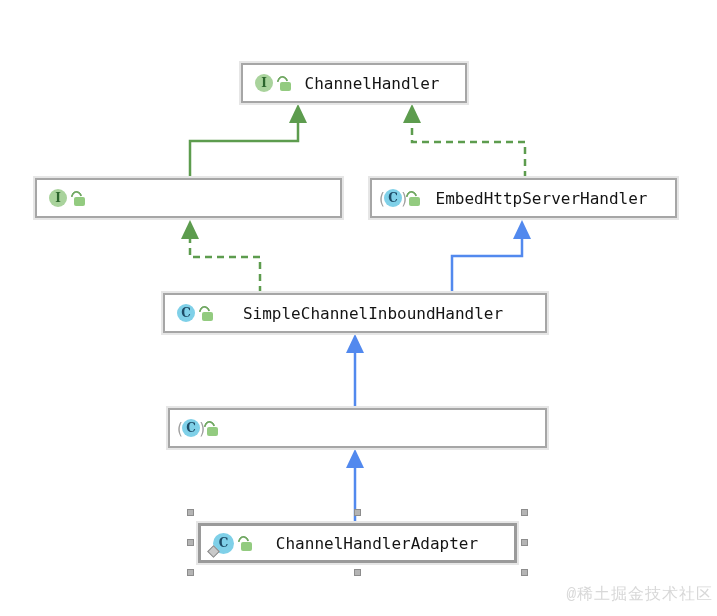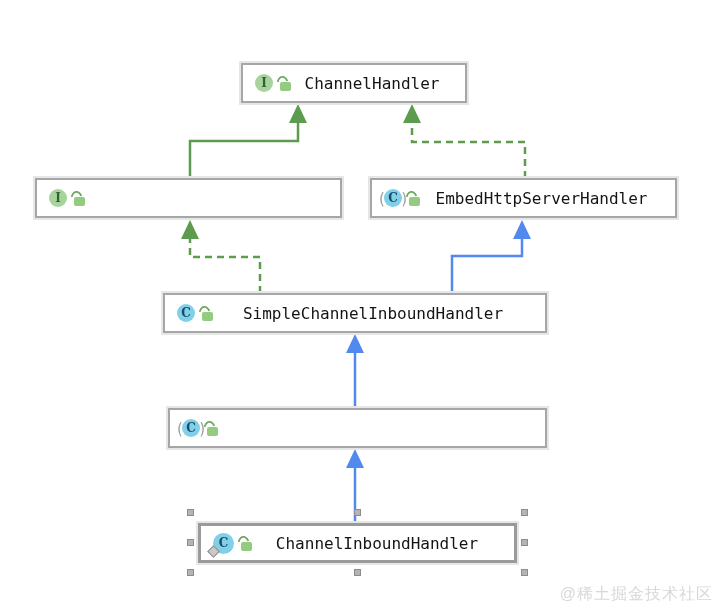--- a/index.html
+++ b/index.html
@@ -60,21 +60,21 @@
   }
 
   
   .handle {
     position:absolute; width:7px; height:7px; z-index:3;
     background:#b4b4b4; border:1px solid #8d8d8d; box-sizing:border-box;
   }
 
   .watermark {
     position:absolute; right:4px; top:584px; z-index:4;
-    font-family:Liberation Sans, sans-serif; font-size:16px; color:#d8d8d8;
+    font-family:Liberation Mono, monospace; font-size:16px; color:#d8d8d8;
     letter-spacing:1px;
   }
 </style>
 </head>
 <body>
 
 <div class="canvas">
 
   <svg class="wires" width="717" height="616">
 
@@ -146,21 +146,21 @@
       </span>
     <span class="lock"></span>
   </div>
 
   <div class="node selected" style="left:198px; top:523px; width:319px;">
     <span class="icon cls big">
       <i class="letter">C</i>
       <i class="keyov"></i>
     </span>
     <span class="lock"></span>
-    <span class="label">ChannelInboundHandler</span>
+    <span class="label">ChannelHandlerAdapter</span>
   </div>
 
   <span class="handle" style="left:187px; top:509px;"></span>
   <span class="handle" style="left:354px; top:509px;"></span>
   <span class="handle" style="left:521px; top:509px;"></span>
   <span class="handle" style="left:187px; top:539px;"></span>
   <span class="handle" style="left:521px; top:539px;"></span>
   <span class="handle" style="left:187px; top:569px;"></span>
   <span class="handle" style="left:354px; top:569px;"></span>
   <span class="handle" style="left:521px; top:569px;"></span>

